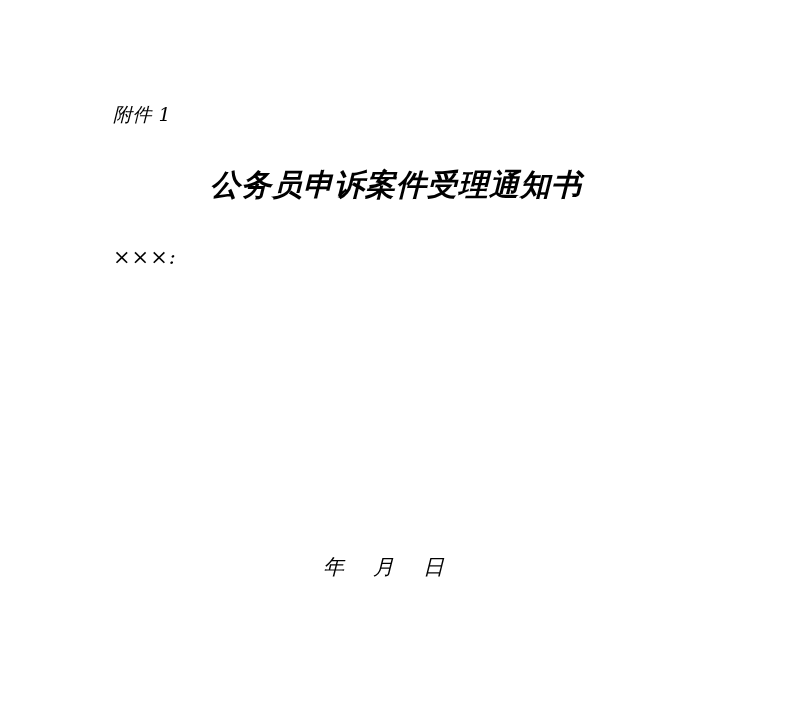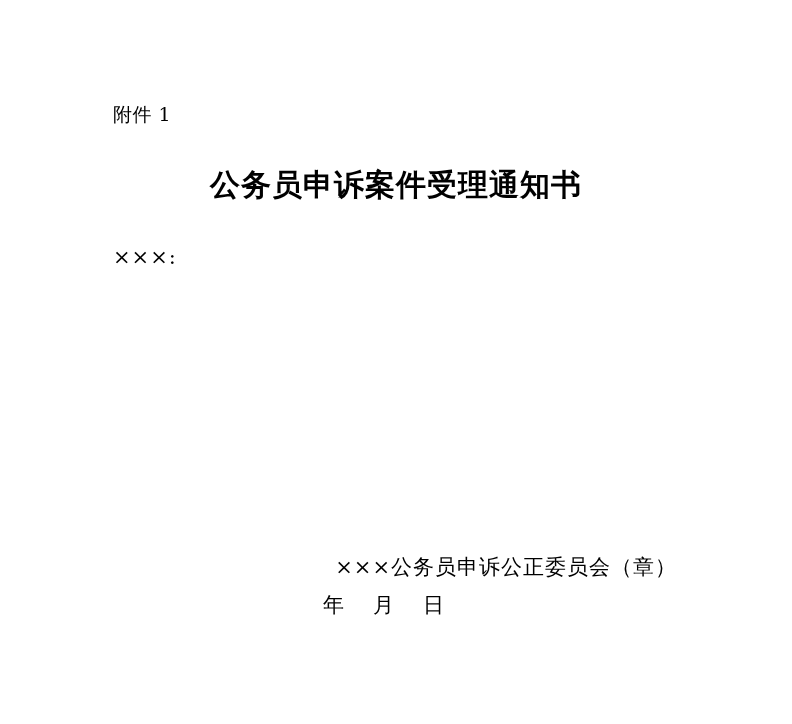--- a/index.html
+++ b/index.html
@@ -13,20 +13,21 @@
     font-family: "DejaVu Serif", "Liberation Serif", serif;
     color: #000000;
     overflow: hidden;
   }
   .page {
     position: relative;
     width: 792px;
     height: 677px;
     box-sizing: border-box;
     padding: 0;
+    font-style: italic;
   }
   .attachment-label {
     position: absolute;
     left: 113px;
     top: 102px;
     font-size: 19px;
     letter-spacing: 0.5px;
     font-family: "DejaVu Serif", "Liberation Serif", serif;
   }
   .doc-title {
@@ -100,17 +101,16 @@
 <div class="page">
 
   <div class="attachment-label">附件 1</div>
 
   <div class="doc-title">公务员申诉案件受理通知书</div>
 
   <div class="salutation">×××:</div>
 
 
   <div class="signature">
-    <div class="sig-org">×××公务员申诉公正委员会（章）</div>
     <div class="sig-date"><span>年</span><span class="gap"></span><span>月</span><span class="gap"></span><span>日</span></div>
   </div>
 
 </div>
 
 </body></html>

